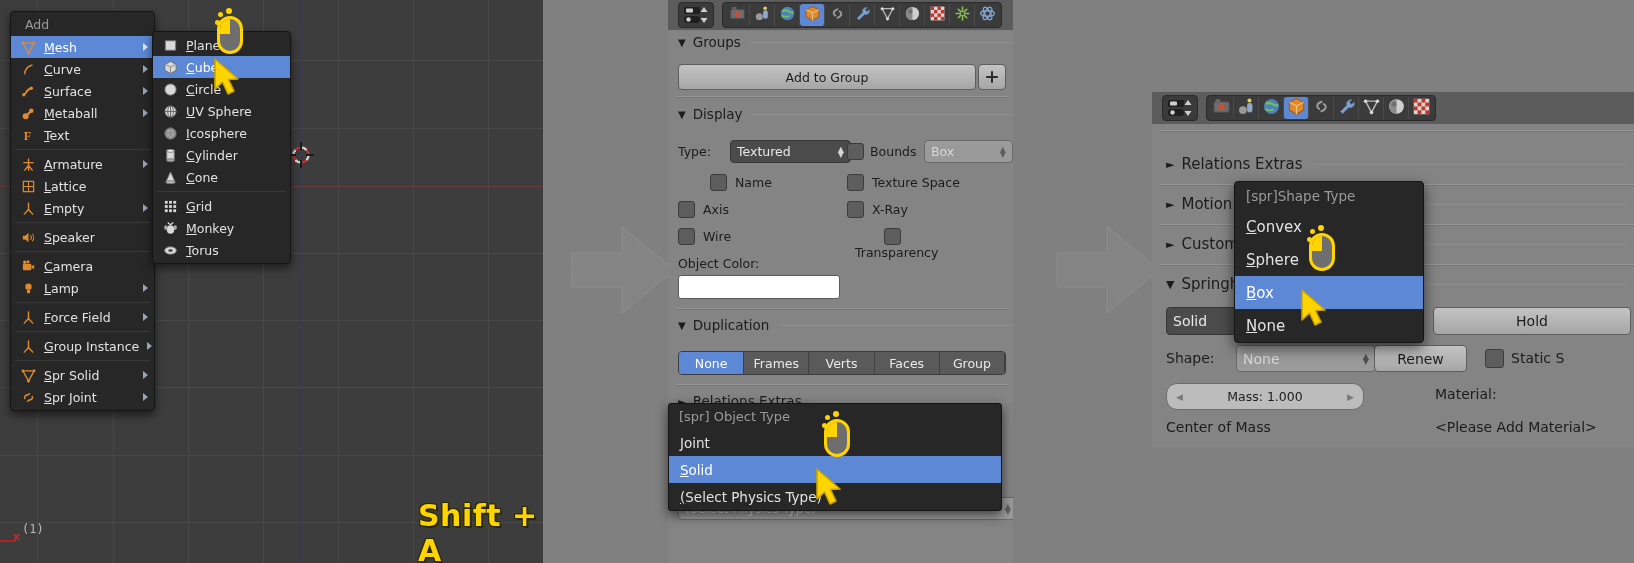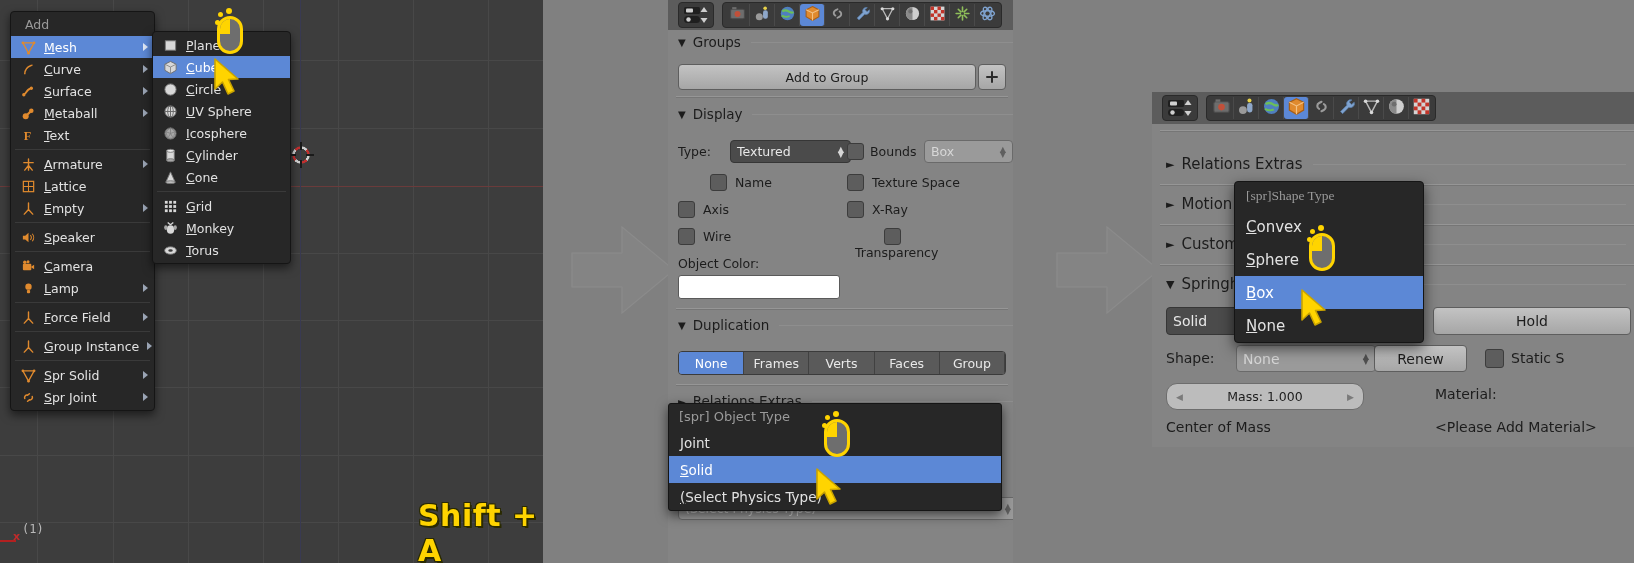--- a/index.html
+++ b/index.html
@@ -811,21 +811,21 @@
     <span>Mass: 1.000</span>
     <span class="rarr" style="right:9px;">▶</span>
   </div>
   <div class="lbl abs" style="left:283px;top:294px;font-size:14px;">Material:</div>
 
   <div class="lbl abs" style="left:14px;top:327px;font-size:14px;">Center of Mass</div>
   <div class="lbl abs" style="left:283px;top:327px;font-size:14px;">&lt;Please Add Material&gt;</div>
 </div>
 
 <div class="abs" id="shapepopup" style="left:1234px;top:181px;width:188px;background:#272727;border:1px solid #151515;border-radius:4px;box-shadow:0 5px 14px rgba(0,0,0,.6);">
-  <div style="color:#9a9a9a;font-size:13.5px;padding:6px 0 6px 11px;font-family:Liberation Serif, serif;">[spr]Shape Type</div>
+  <div style="color:#9a9a9a;font-size:13.5px;padding:6px 0 6px 11px;">[spr]Shape Type</div>
   <div id="shapetype-items">
       <div style="height: 33px; display: flex; align-items: center; padding: 0px 11px; font-size: 15px; color: rgb(226, 226, 226);">
         <span><u>C</u>onvex</span>
       </div>
       <div style="height: 33px; display: flex; align-items: center; padding: 0px 11px; font-size: 15px; color: rgb(226, 226, 226);">
         <span><u>S</u>phere</span>
       </div>
       <div style="height: 33px; display: flex; align-items: center; padding: 0px 11px; font-size: 15px; color: rgb(255, 255, 255); background: rgb(92, 136, 214);">
         <span><u>B</u>ox</span>
       </div>

